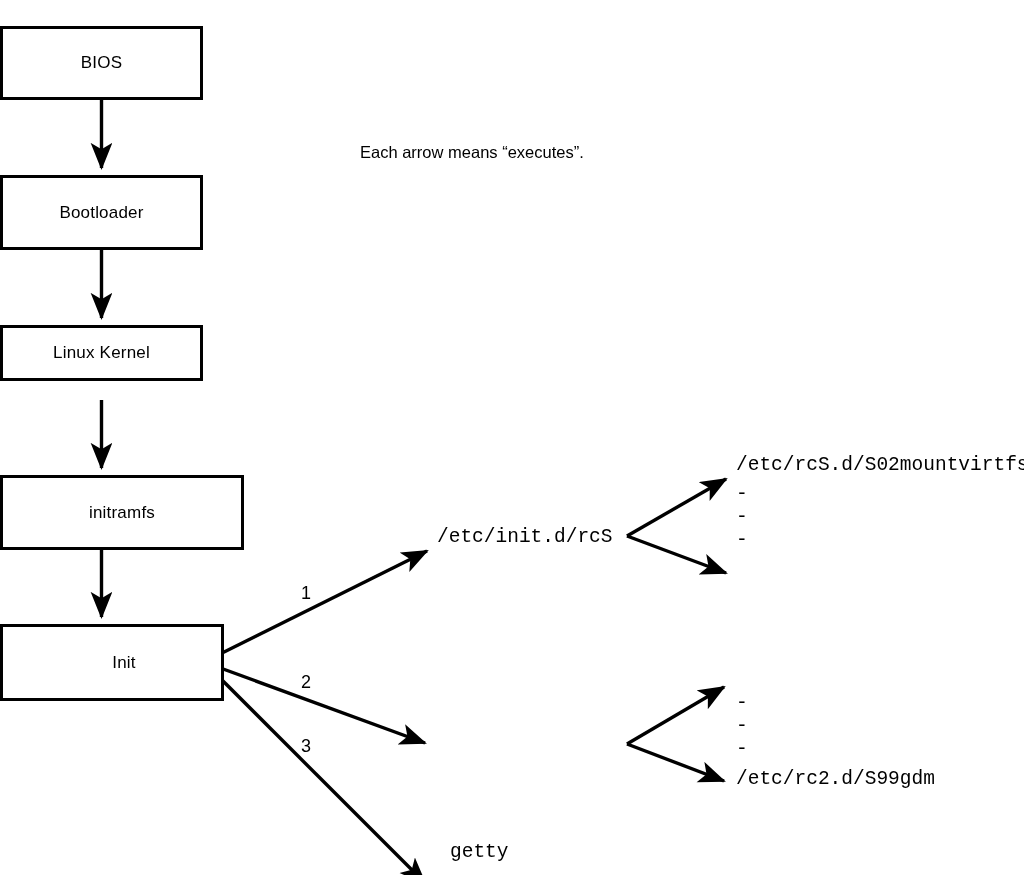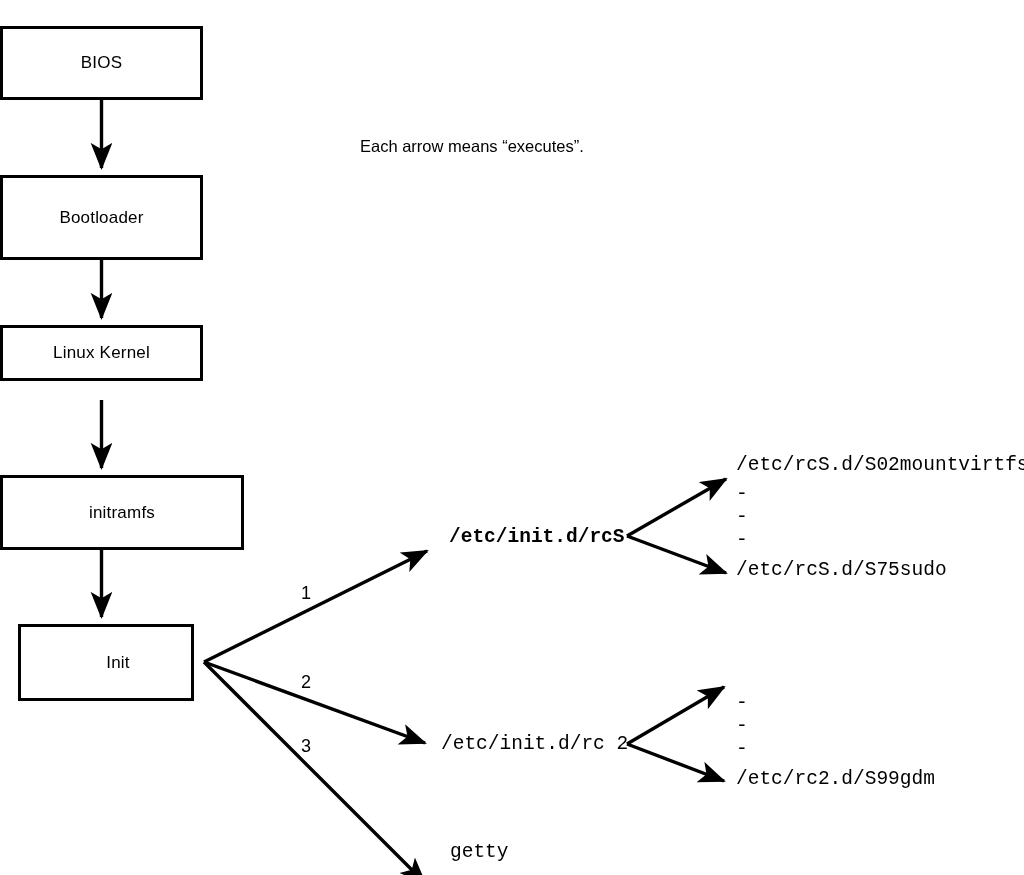--- a/index.html
+++ b/index.html
@@ -117,47 +117,45 @@
       <line x1="627" y1="720" x2="724" y2="663" stroke="#000000" stroke-width="3.4" marker-end="url(#arrowhead)"></line>
     </g>
     <g>
       <line x1="627" y1="720" x2="724" y2="757" stroke="#000000" stroke-width="3.4" marker-end="url(#arrowhead)"></line>
     </g>
   </svg>
 
   <div class="node-box" style="left:0px; top:2px; width:203px; height:74px;">
     <span>BIOS</span>
   </div>
-  <div class="node-box" style="left:0px; top:151px; width:203px; height:85px;">
+  <div class="node-box" style="left:0px; top:151px; width:203px; height:75px;">
     <span>Bootloader</span>
   </div>
   <div class="node-box" style="left:0px; top:301px; width:203px; height:56px;">
     <span>Linux Kernel</span>
   </div>
   <div class="node-box" style="left:0px; top:451px; width:244px; height:75px;">
     <span>initramfs</span>
   </div>
-  <div class="node-box" style="left:18px; top:600px; width:176px; height:77px;padding-left:24px;">
+  <div class="node-box" style="left:0px; top:600px; width:224px; height:77px;padding-left:24px;">
     <span>Init</span>
   </div>
 
-  <div class="caption-note" style="left:360px; top:114px;">Each arrow means “executes”.</div>
+  <div class="caption-note" style="left:360px; top:120px;">Each arrow means “executes”.</div>
 
   <div class="edge-number" style="left:301px; top:560px;">1</div>
   <div class="edge-number" style="left:301px; top:649px;">2</div>
   <div class="edge-number" style="left:301px; top:713px;">3</div>
 
-  <div class="mono-label" style="left:449px; top:504px;font-weight:bold;">/etc/init.d/rcS</div>
+  <div class="mono-label" style="left:437px; top:504px;">/etc/init.d/rcS</div>
   <div class="mono-label" style="left:736px; top:432px;">/etc/rcS.d/S02mountvirtfs</div>
   <div class="dash-label" style="left:736px; top:461px;">-</div>
   <div class="dash-label" style="left:736px; top:484px;">-</div>
   <div class="dash-label" style="left:736px; top:507px;">-</div>
-  <div class="mono-label" style="left:736px; top:537px;">/etc/rcS.d/S75sudo</div>
 
-  <div class="mono-label" style="left:441px; top:711px;">/etc/init.d/rc 2</div>
   <div class="dash-label" style="left:736px; top:670px;">-</div>
   <div class="dash-label" style="left:736px; top:693px;">-</div>
   <div class="dash-label" style="left:736px; top:716px;">-</div>
   <div class="mono-label" style="left:736px; top:746px;">/etc/rc2.d/S99gdm</div>
 
   <div class="mono-label" style="left:450px; top:819px;">getty</div>
 
 </div>
 
 </body></html>

